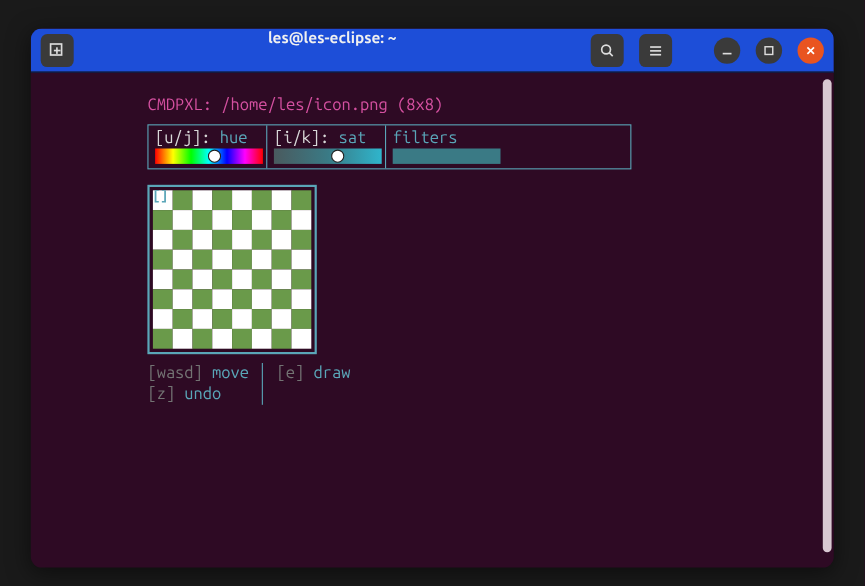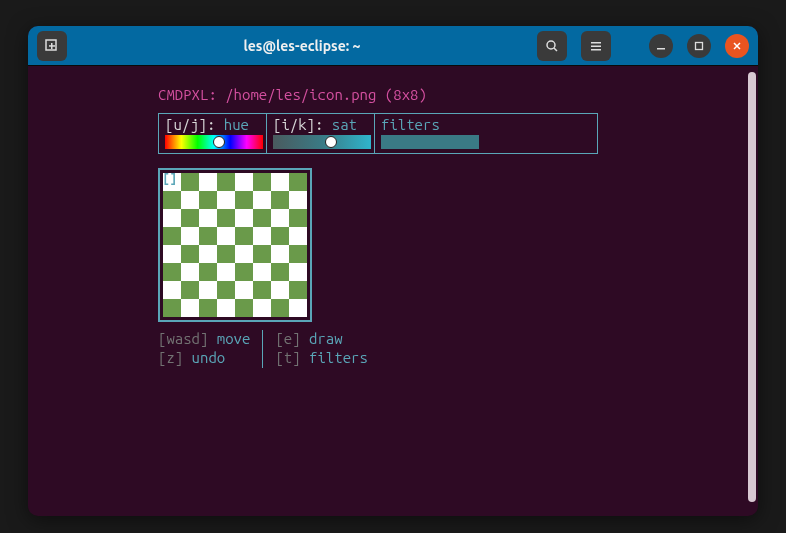--- a/index.html
+++ b/index.html
@@ -17,23 +17,22 @@
       left: 28px;
       width: 730px;
       height: 490px;
       background: #2e0a24;
       border-radius: 10px;
       overflow: hidden;
       box-shadow: 0 4px 20px rgba(0,0,0,0.5);
     }
     .titlebar {
       height: 40px;
-      background: #0369a1;
-      display: flex;
-      align-items: center;
+      background: #1d4ed8;
+      display: flex;
       padding: 0 6px;
       border-bottom: 1px solid #0a0a0a;
     }
     .titlebar-left {
       display: flex;
       align-items: center;
     }
     .titlebar-btn {
       width: 30px;
       height: 30px;
@@ -76,22 +75,21 @@
     .scrollbar {
       position: absolute;
       right: 2px;
       top: 6px;
       width: 8px;
       height: 430px;
       background: #d8c9d2;
       border-radius: 4px;
     }
     .content {
-      padding-left: 82px;
-      margin-left: 48px;
+      padding-left: 106px;
     }
     .header-line {
       color: #d450a0;
       margin-bottom: 10px;
     }
     .controls-row {
       display: flex;
       border: 1px solid #5aa6b8;
     }
     .control-cell {
@@ -315,19 +313,18 @@
           </div>
       </div>
 
       <div class="help-row" id="help-row">
           <div class="help-col">
             <div class="help-line"><span class="key">[wasd]</span> move</div>
             <div class="help-line"><span class="key">[z]</span> undo</div>
           </div>
           <div class="help-col">
             <div class="help-line"><span class="key">[e]</span> draw</div>
-            <div class="help-line"><span class="key">[t]</span> filters</div>
           </div>
         </div>
 
     </div>
   </div>
 </div>
 
 </body></html>

